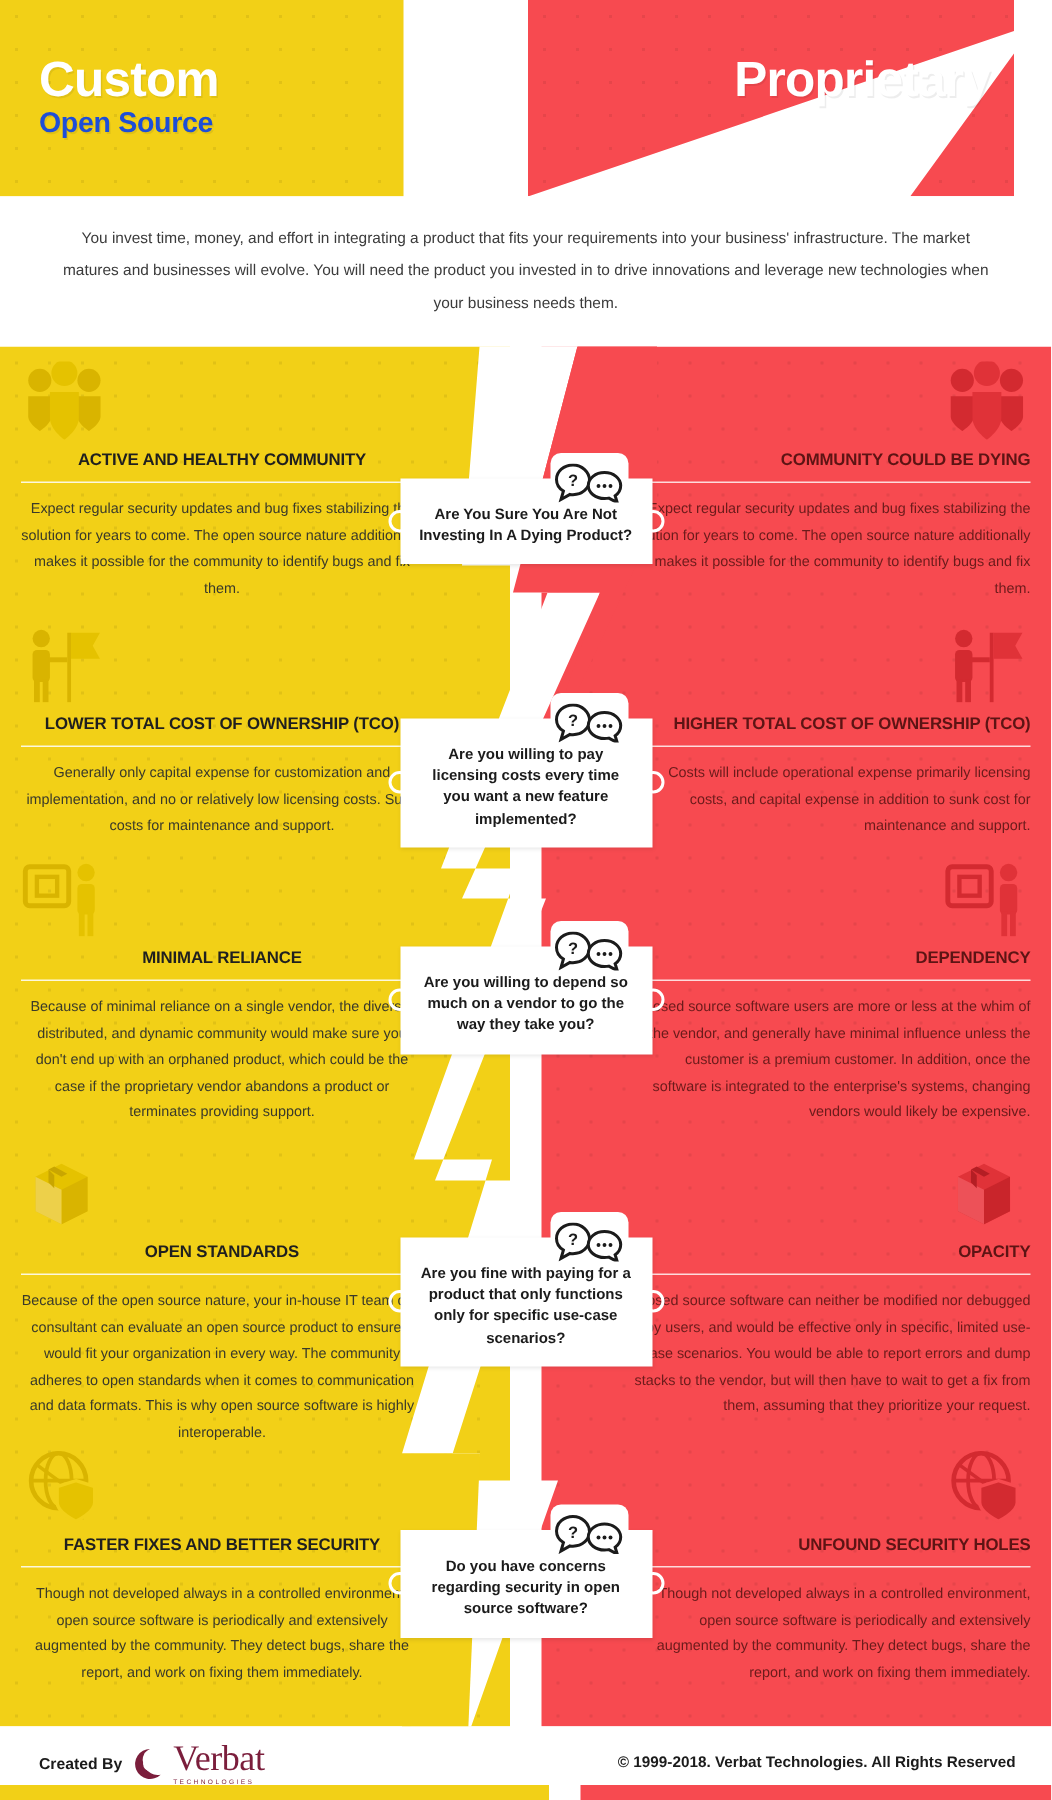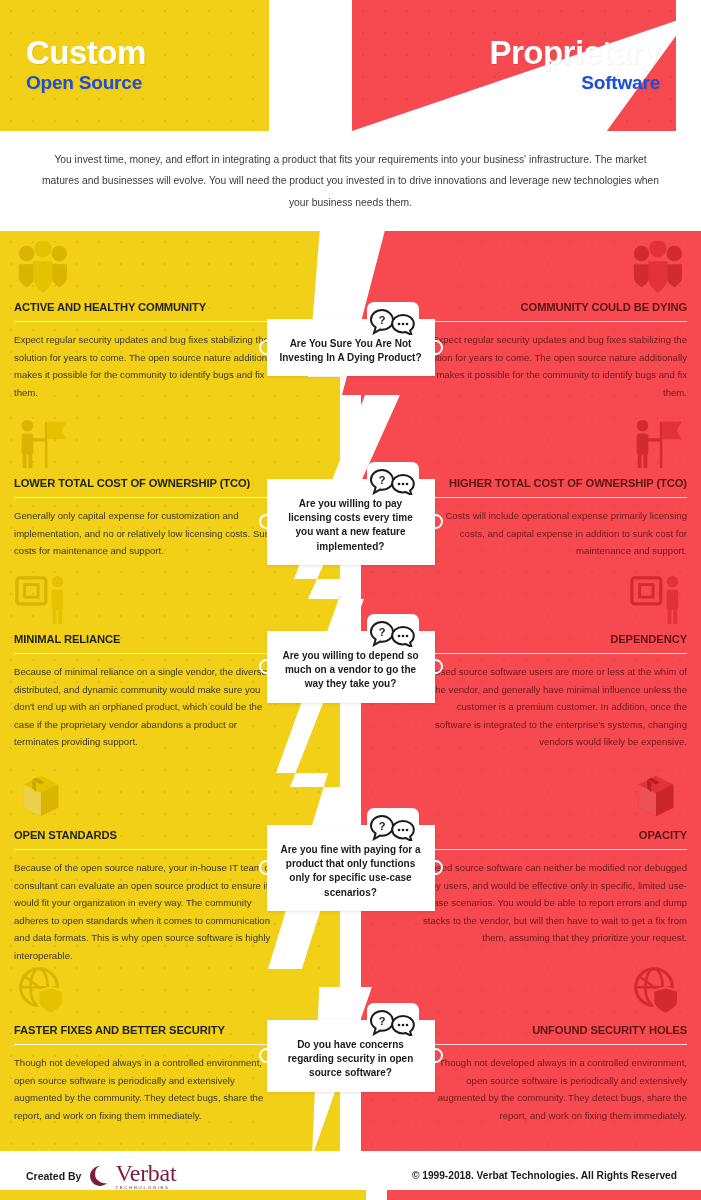--- a/index.html
+++ b/index.html
@@ -131,21 +131,21 @@
     position: absolute;
     left: 0;
     width: 701px;
     z-index: 3;
   }
   .side {
     position: absolute;
     top: 0;
     width: 268px;
   }
-  .side.left  { left: 14px;  text-align: left; }
+  .side.left  { left: 14px;  text-align: center; }
   .side.right { right: 14px; text-align: right; }
 
   .ico {
     height: 54px;
     margin-bottom: 6px;
     display: block;
   }
   .side.right .ico { margin-left: auto; }
 
   .side h3 {
@@ -276,21 +276,20 @@
     </div>
     <div class="header-red">
       <div class="hdr-dots"></div>
     </div>
     <div class="hdr-title-left">
       <div class="hdr-line1">Custom</div>
       <div class="hdr-line2">Open Source</div>
     </div>
     <div class="hdr-title-right">
       <div class="hdr-line1">Proprietary</div>
-      <div class="hdr-line2">Software</div>
     </div>
   </div>
 
   <div class="intro">
     <p>You invest time, money, and effort in integrating a product that fits your requirements into your business' infrastructure. The market matures and businesses will evolve. You will need the product you invested in to drive innovations and leverage new technologies when your business needs them.</p>
   </div>
 
   <div class="body-wrap">
     <div class="col-yellow">
       <div class="dots"></div>

